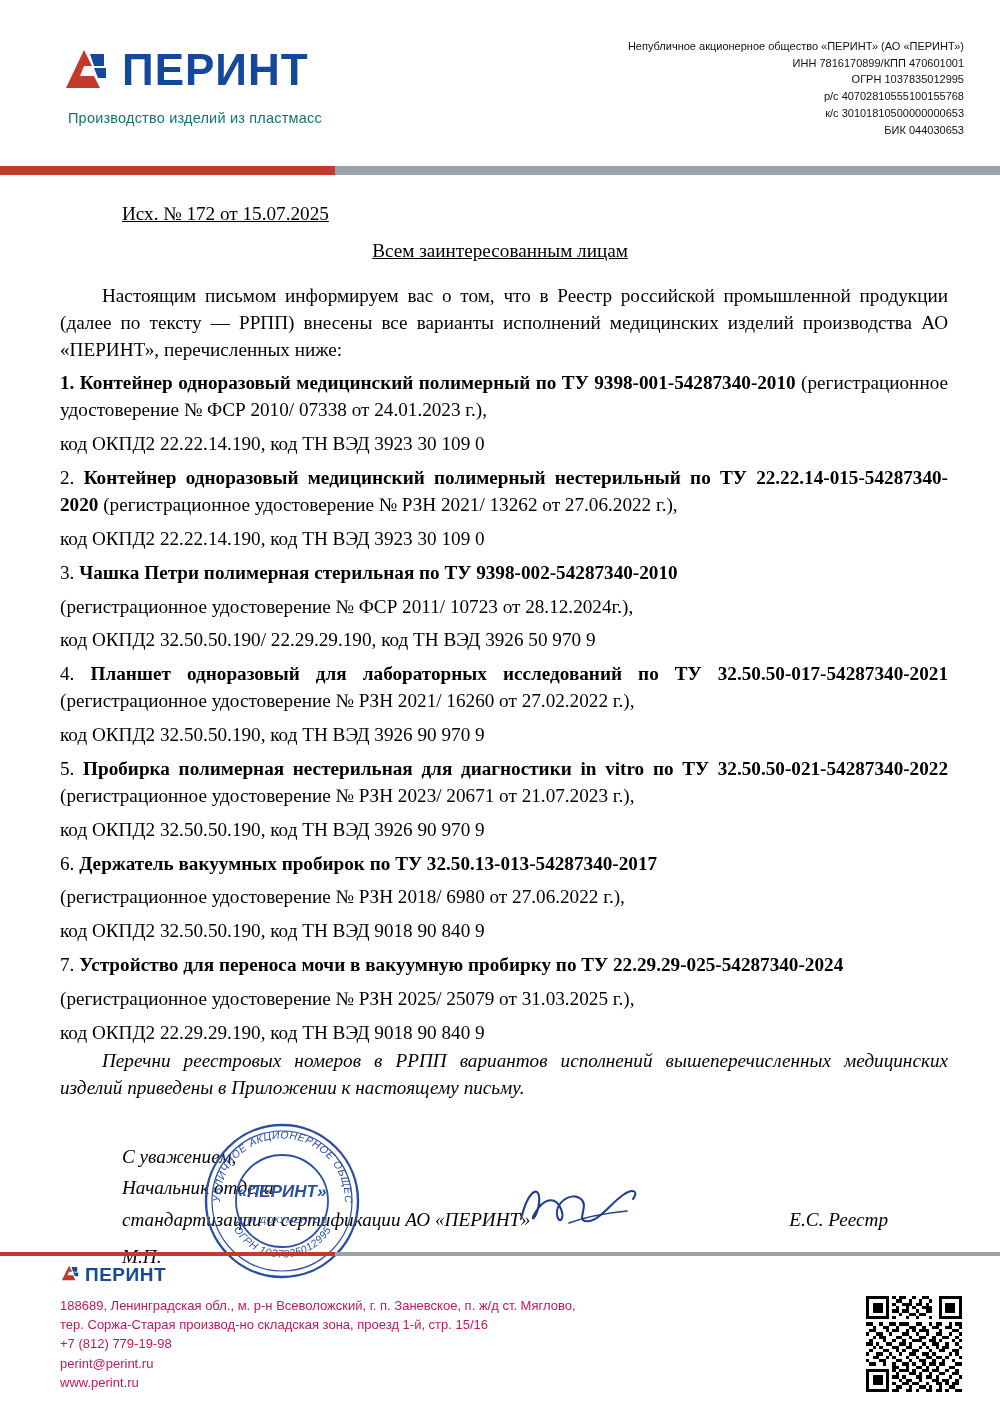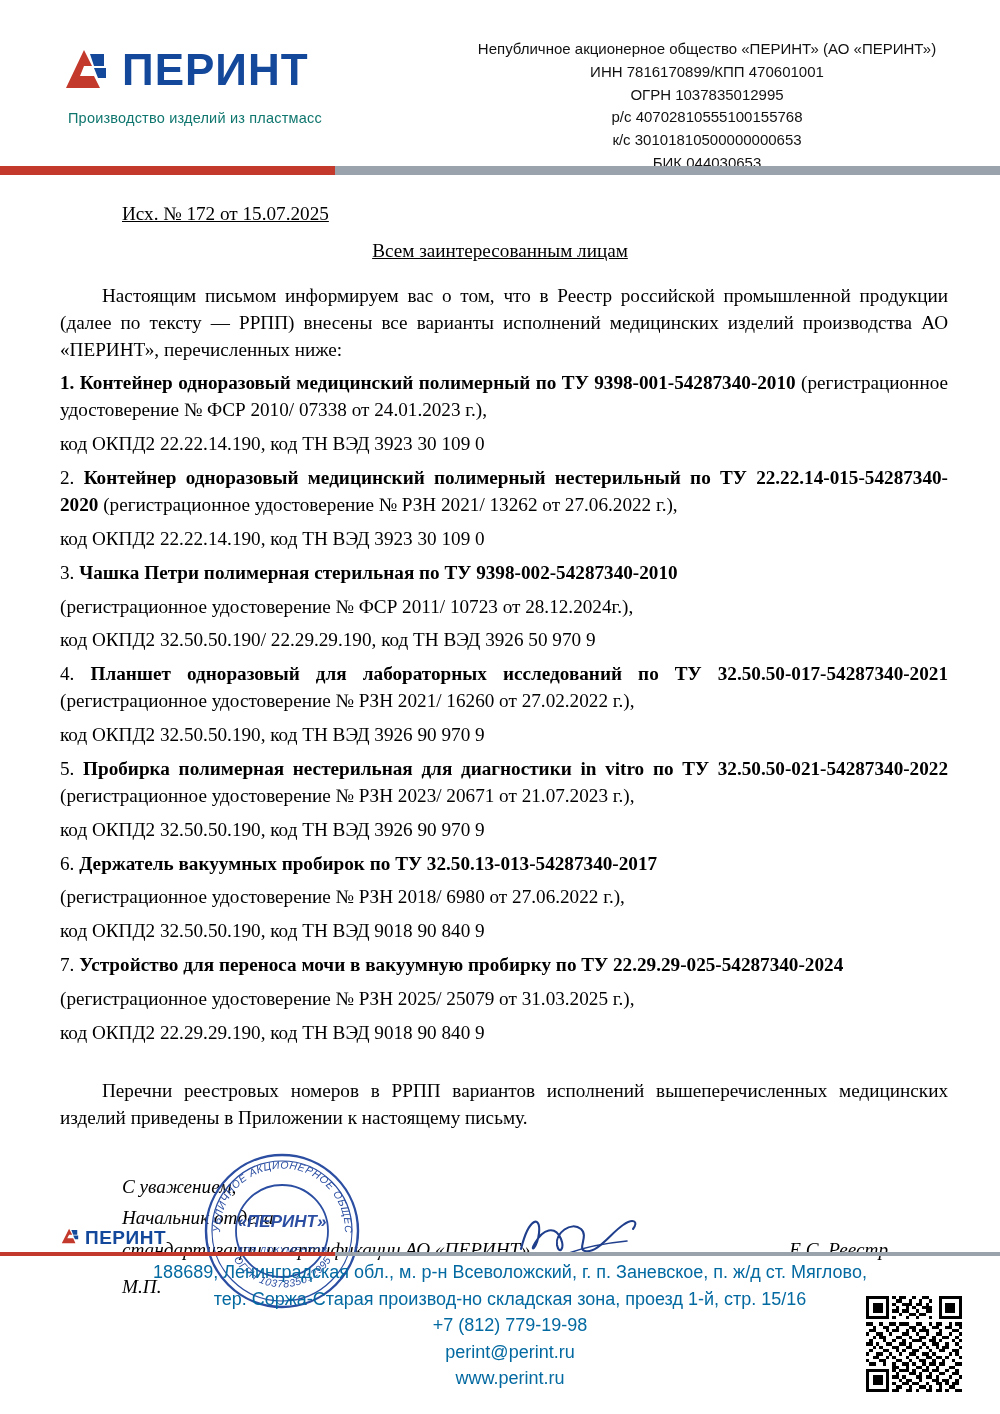--- a/index.html
+++ b/index.html
@@ -53,23 +53,23 @@
   .logo-sub {
     font-family: "Liberation Sans", sans-serif;
     font-size: 14.5px;
     color: #0f766e;
     margin-top: 14px;
     margin-left: 8px;
     letter-spacing: 0.2px;
   }
   .company-block {
     flex: 1;
-    text-align: center;
+    text-align: right;
     font-family: "Liberation Sans", sans-serif;
-    font-size: 15px;
+    font-size: 11px;
     line-height: 1.52;
     color: #111;
     padding-top: 8px;
   }
   .company-block div { white-space: nowrap; }
   
   .bar {
     margin-top: 6px;
     height: 9px;
     display: flex;
@@ -105,24 +105,24 @@
     margin-top: 7px;
     text-align: justify;
     line-height: 1.40;
   }
   .item b { font-weight: bold; }
   .codes {
     margin-left: 0;
     line-height: 1.40;
   }
   .closing {
-    margin-top: 30px;
     text-align: justify;
     text-indent: 42px;
     line-height: 1.42;
+    font-style: italic;
   }
   
   .sign {
     margin-top: 40px;
     position: relative;
     line-height: 1.62;
     font-style: italic;
   }
   .sign-line {
     display: flex;
@@ -175,24 +175,23 @@
     gap: 5px;
     margin-bottom: 9px;
   }
   .footer-logo .word {
     font-weight: bold;
     font-size: 19px;
     color: #14489b;
     letter-spacing: 0.5px;
   }
   .footer-text {
-    font-size: 18px;
+    font-size: 13px;
     line-height: 1.48;
-    color: #0369a1;
-    text-align: center;
+    color: #be185d;
   }
   .qr {
     position: absolute;
     right: 38px;
     bottom: 22px;
     width: 96px;
     height: 96px;
   }
 </style>
 </head>

